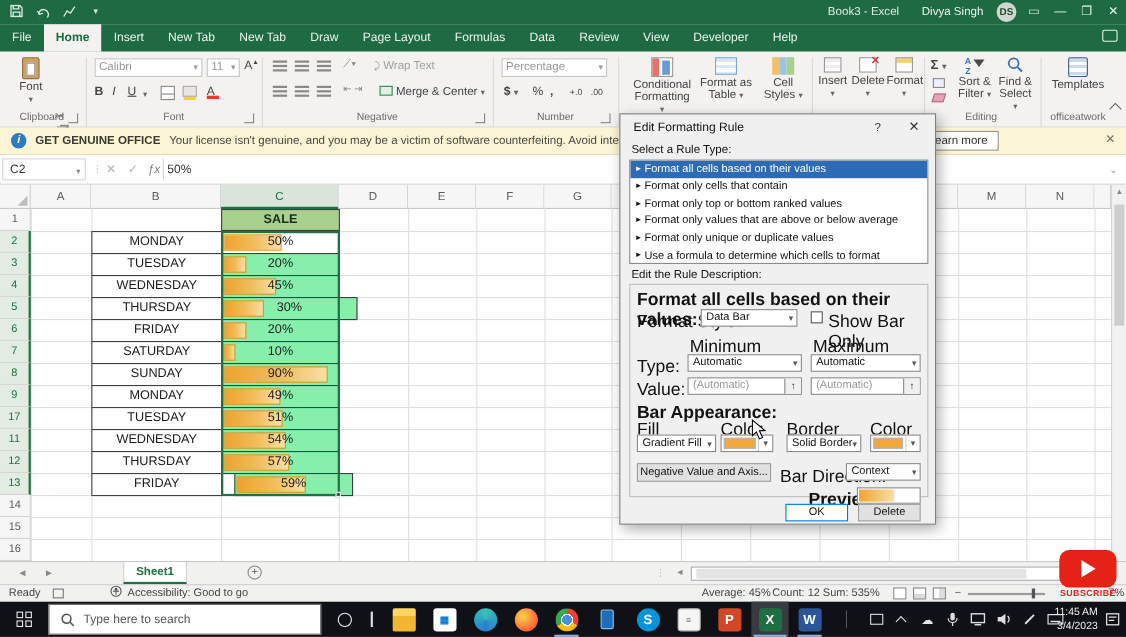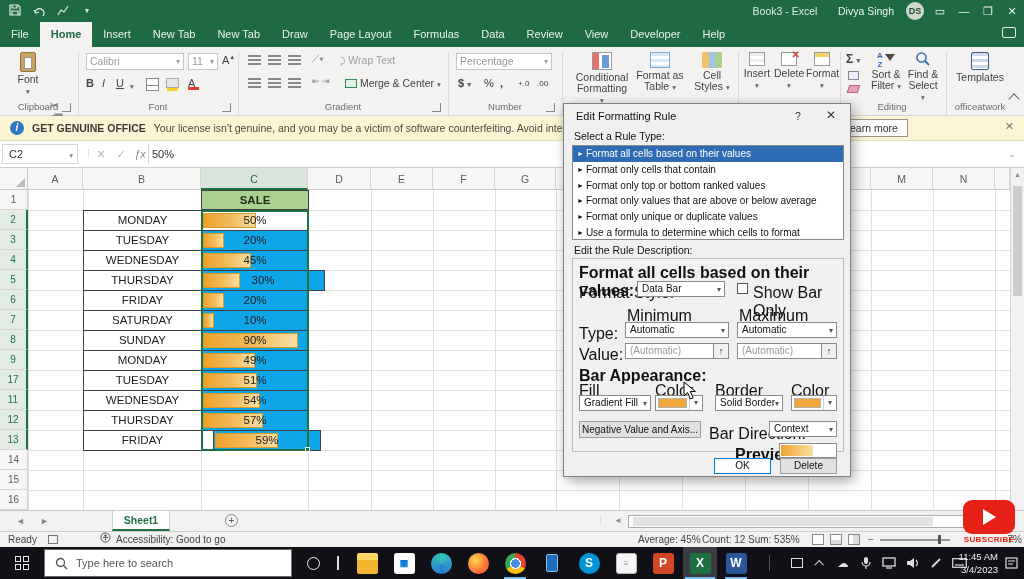--- a/index.html
+++ b/index.html
@@ -51,21 +51,21 @@
 #grid{position:absolute;left:0;top:168px;width:1024px;height:342px;background:#fff;overflow:hidden}
 .colhdr{position:absolute;top:0;height:22px;background:#f6f6f6;border-right:1px solid #d5d5d5;border-bottom:1px solid #c9c9c9;text-align:center;line-height:22px;color:#5c5c5c;font-size:10.5px}
 .colhdr.selcol{background:#d9e5da;color:#1e6a43;border-bottom:2px solid #1e7145}
 #corner{position:absolute;left:0;top:0;width:28px;height:22px;background:#f6f6f6;border-right:1px solid #c9c9c9;border-bottom:1px solid #c9c9c9}
 #corner:after{content:"";position:absolute;right:2px;bottom:2px;border-left:9px solid transparent;border-bottom:9px solid #bdbdbd}
 .rowhdr{position:absolute;left:0;width:28px;height:20px;background:#f6f6f6;border-right:1px solid #d5d5d5;border-bottom:1px solid #d5d5d5;text-align:center;line-height:20px;color:#5c5c5c;font-size:10px}
 .rowhdr.selrow{background:#e2ece3;color:#1e7145;border-right:2px solid #1e7145}
 .gl{position:absolute;background:#e0e0e0}
 .tcell{position:absolute;border:1px solid #3f3f3f;text-align:center;font-size:11.5px;color:#1c1c1c;line-height:19px;background:#fff;overflow:hidden}
 .tcell.th{background:#a9d08e;font-weight:bold;color:#1d2b1d}
-.tcell.gray{background:#0ea5e9}
+.tcell.gray{background:#86efac}
 .bar{position:absolute;left:1px;top:2px;height:15px;background:linear-gradient(to right,#eda22d,#f2bd5e 55%,#f9dfa4);border:1px solid #db9a26}
 .barlabel{position:absolute;left:0;top:0;width:100%;text-align:center;line-height:19px;font-size:11.5px;color:#222}
 #selrect{position:absolute;left:201px;top:42px;width:108px;height:241px;border:2px solid #1e7145;pointer-events:none}
 #fillhandle{position:absolute;right:-3px;bottom:-3px;width:5px;height:5px;background:#1e7145;border:1px solid #fff}
 #vscroll{position:absolute;right:0;top:0;width:14px;height:342px;background:#f1f1f1;border-left:1px solid #d5d5d5}
 #vthumb{position:absolute;left:2px;top:18px;width:9px;height:110px;background:#cdcdcd}
 
 #dialog{position:absolute;left:563px;top:103px;width:288px;height:374px;background:#f0f0f0;border:1px solid #7e7e7e;box-shadow:3px 4px 12px rgba(0,0,0,.35);font-size:10.5px;color:#111;z-index:20}
 #dlg-title{position:absolute;left:12px;top:6px;font-size:11px}
 #dlg-help{position:absolute;left:226px;top:6px;width:16px;text-align:center;color:#333}
@@ -223,21 +223,21 @@
         <div class="bars3"></div>
       </div>
     <div class="abs" style="left:268px;top:31px">
         <div class="bars3"></div>
       </div>
     <div class="abs" style="left:288px;top:31px">
         <div class="bars3"></div>
       </div>
     <div class="abs" style="left:312px;top:29px;color:#8a8886;font-size:9px">⇤ ⇥</div>
     <div class="abs" style="left:345px;top:30px;color:#444"><span style="display:inline-block;width:12px;height:9px;border:1px solid #2b8a52;background:#dff0e6;vertical-align:-1px"></span> <span>Merge &amp; Center</span> <span class="dd">▾</span></div>
-    <div class="glabel" style="left:240px;width:206px">Gradient</div>
+    <div class="glabel" style="left:240px;width:206px">Negative</div>
     <div class="launch" style="left:432px"></div>
     <div class="gsep" style="left:448px"></div>
 
     <div class="cmbr" style="left:456px;top:6px;width:96px"><span>Percentage</span></div>
     <div class="ricon-txt" style="left:458px;top:30px;font-weight:bold"><span>$</span> <span class="dd">▾</span></div>
     <div class="ricon-txt" style="left:484px;top:30px">%</div>
     <div class="ricon-txt" style="left:500px;top:30px;font-weight:bold">,</div>
     <div class="ricon-txt" style="left:518px;top:32px;font-size:8px">+.0</div>
     <div class="ricon-txt" style="left:537px;top:32px;font-size:8px">.00</div>
     <div class="glabel" style="left:450px;width:110px">Number</div>

